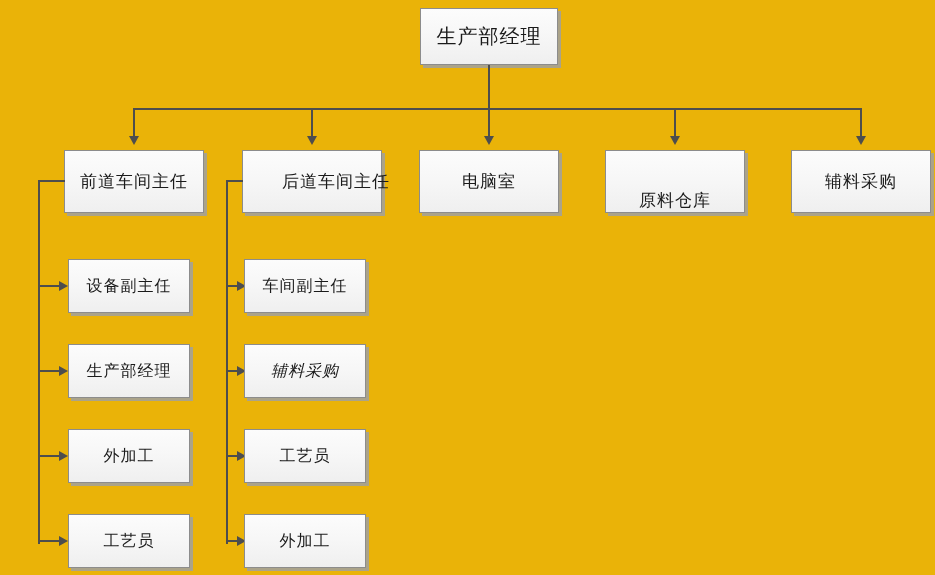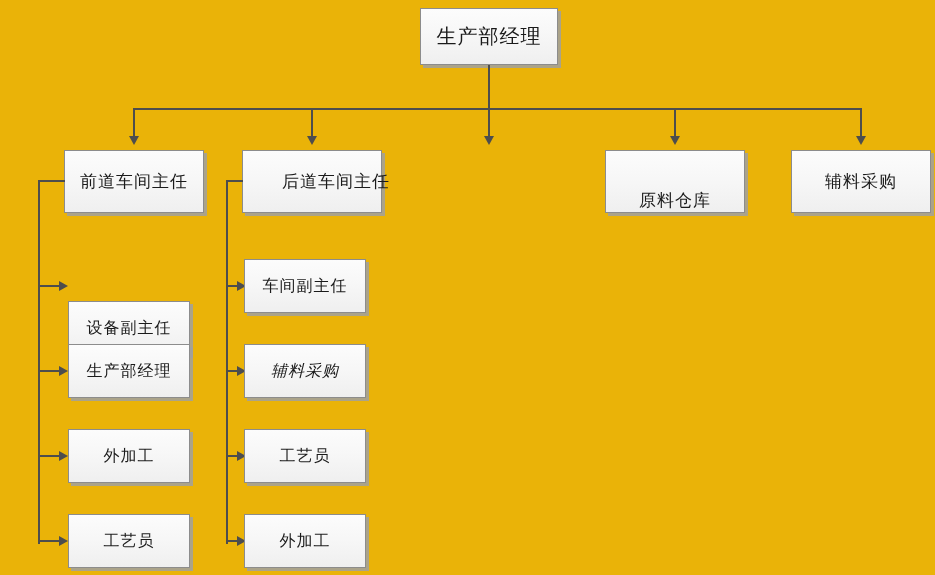--- a/index.html
+++ b/index.html
@@ -95,20 +95,23 @@
   <div class="arrow-down" style="left:856px; top:136px;"></div>
 
   <div class="node level2" style="left:64px; top:150px; width:140px; height:63px;">
     <span>前道车间主任</span>
   </div>
 
   <div class="node level2" style="left:242px; top:150px; width:140px; height:63px;padding-left:48px;">
     <span>后道车间主任</span>
   </div>
 
+  <div class="node level2" style="left:419px; top:150px; width:140px; height:63px;">
+    <span>电脑室</span>
+  </div>
 
   <div class="node level2" style="left:605px; top:150px; width:140px; height:63px;align-items:flex-end;">
     <span>原料仓库</span>
   </div>
 
   <div class="node level2" style="left:791px; top:150px; width:140px; height:63px;">
     <span>辅料采购</span>
   </div>
 
   <div class="conn h" style="left:38px; top:180px; width:27px; height:2px;"></div>
@@ -119,21 +122,21 @@
 
   <div class="conn h" style="left:38px; top:370px; width:22px; height:2px;"></div>
   <div class="arrow-right" style="left:59px; top:366px;"></div>
 
   <div class="conn h" style="left:38px; top:455px; width:22px; height:2px;"></div>
   <div class="arrow-right" style="left:59px; top:451px;"></div>
 
   <div class="conn h" style="left:38px; top:540px; width:22px; height:2px;"></div>
   <div class="arrow-right" style="left:59px; top:536px;"></div>
 
-  <div class="node level3" style="left:68px; top:259px; width:122px; height:54px;margin-top:42px;">
+  <div class="node level3" style="left:68px; top:259px; width:122px; height:54px;">
     <span>设备副主任</span>
   </div>
 
   <div class="node level3" style="left:68px; top:344px; width:122px; height:54px;">
     <span>生产部经理</span>
   </div>
 
   <div class="node level3" style="left:68px; top:429px; width:122px; height:54px;">
     <span>外加工</span>
   </div>

